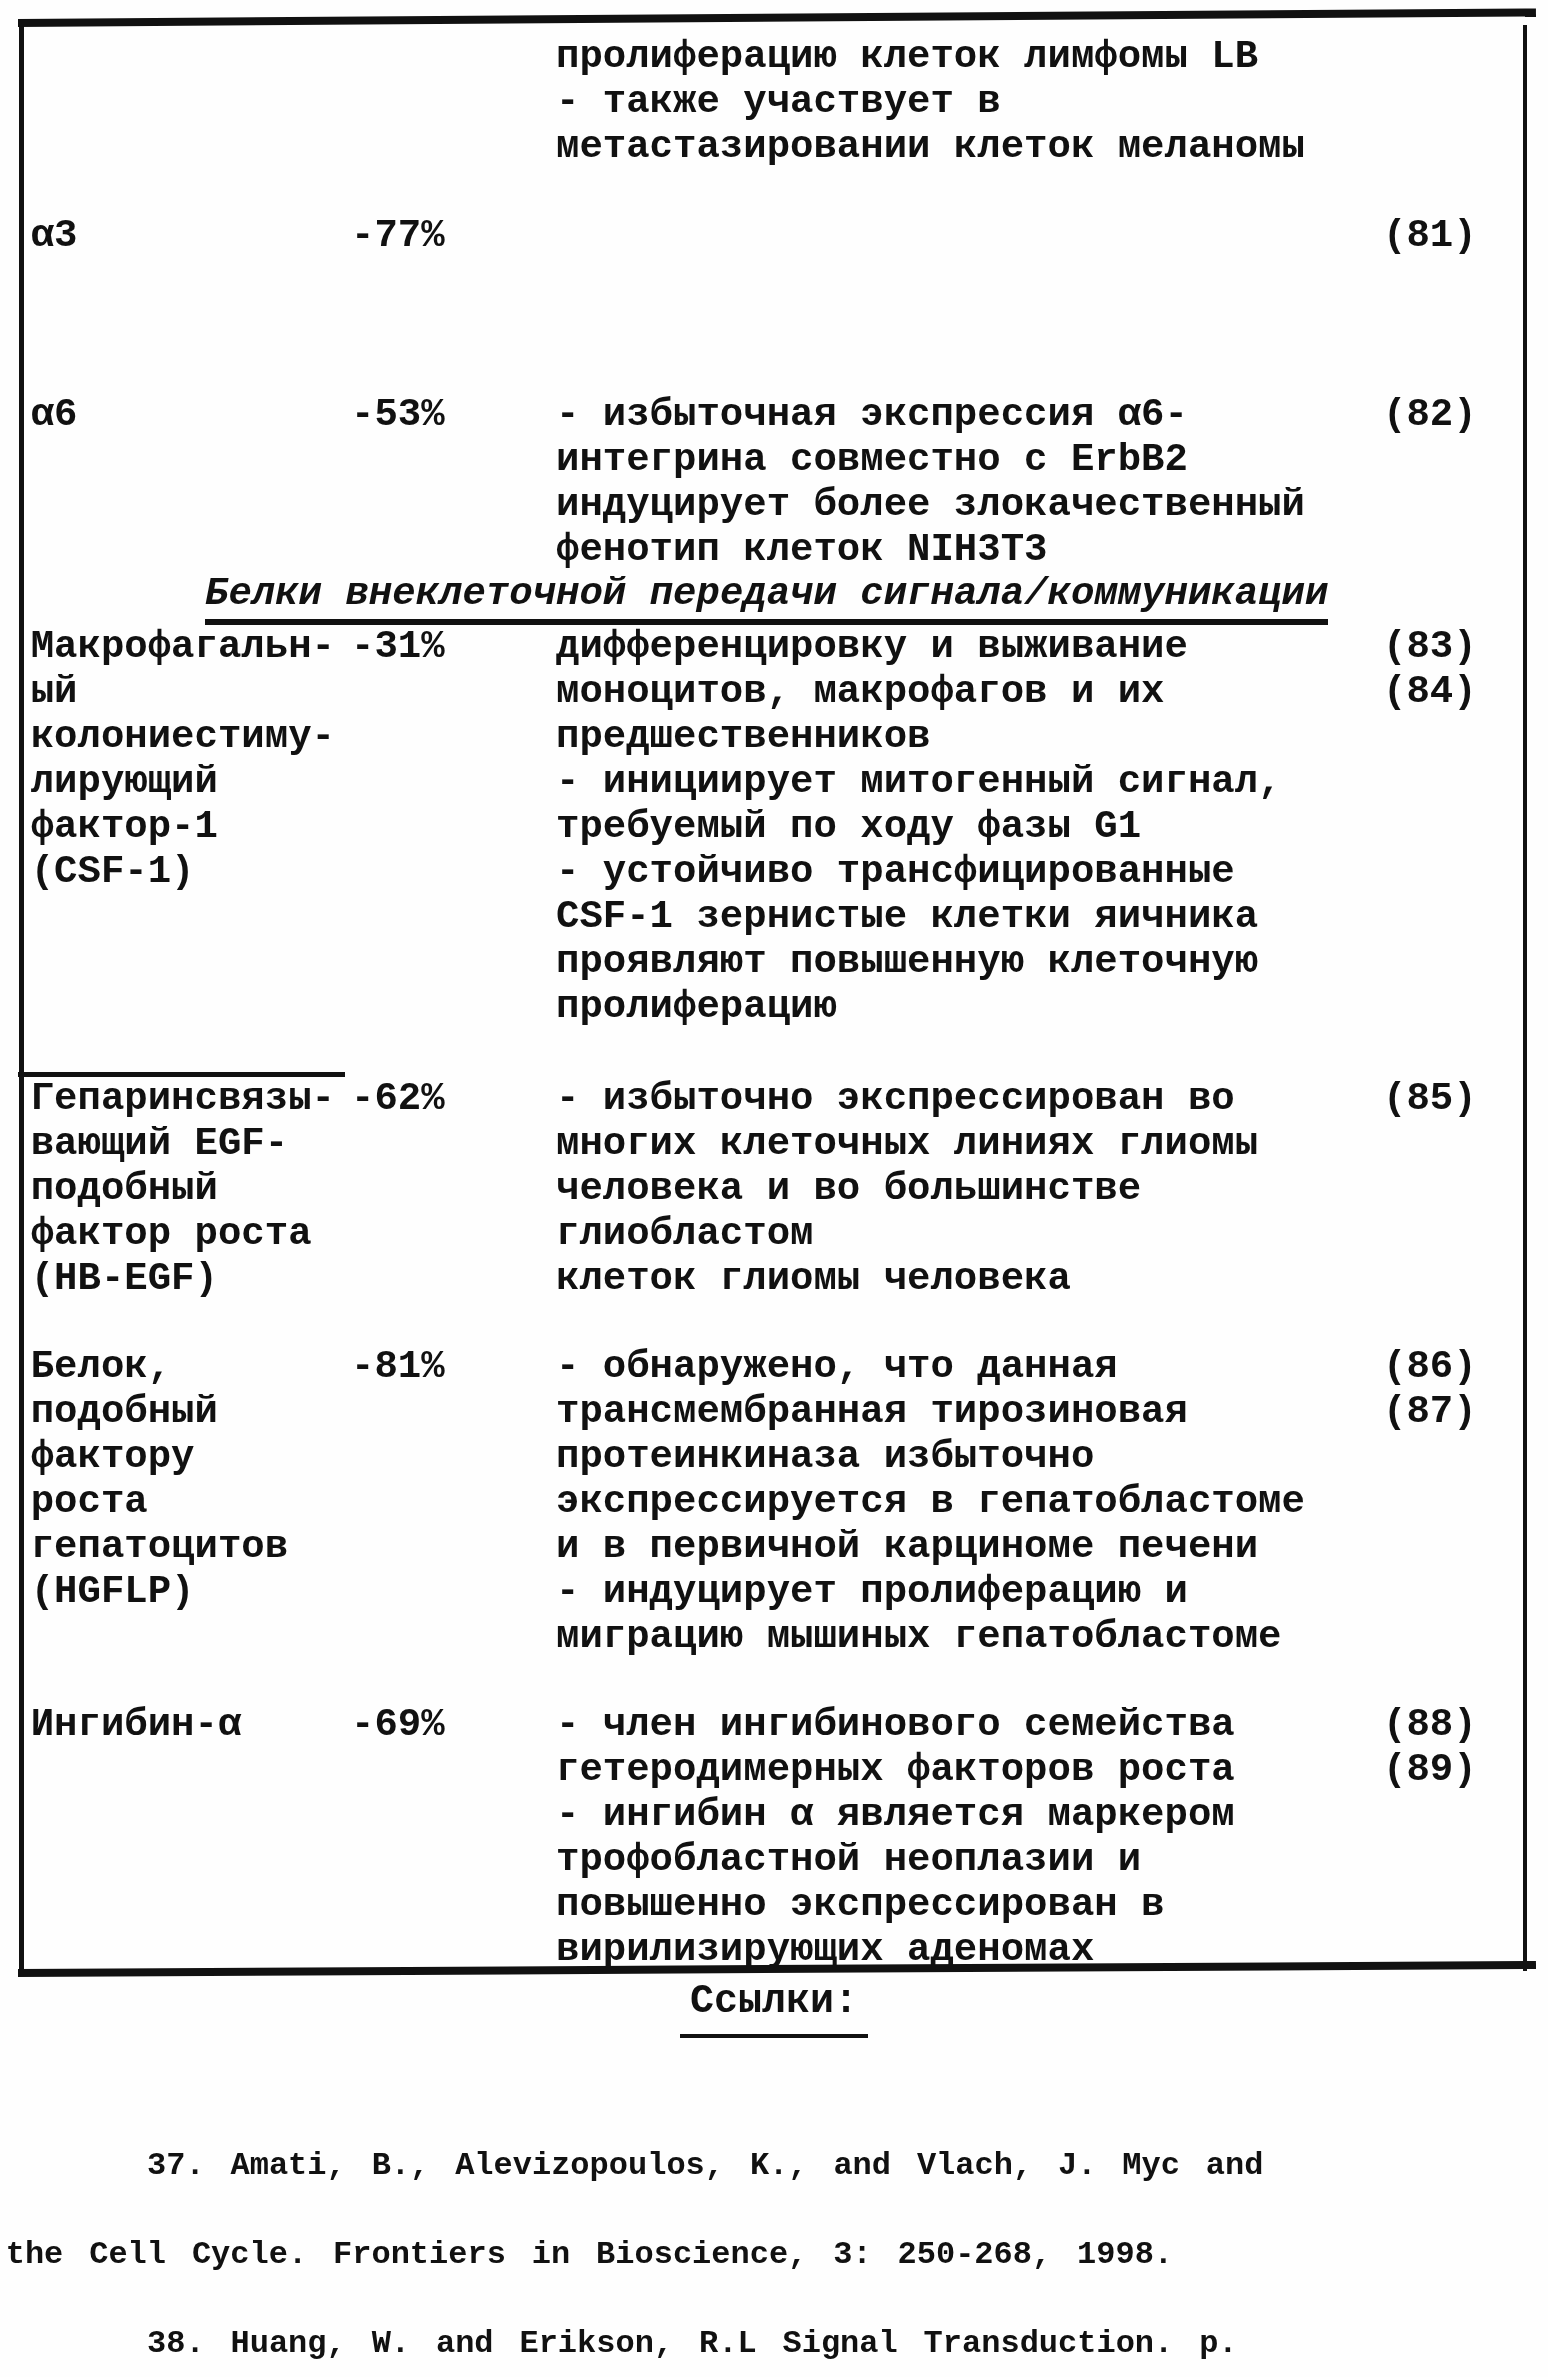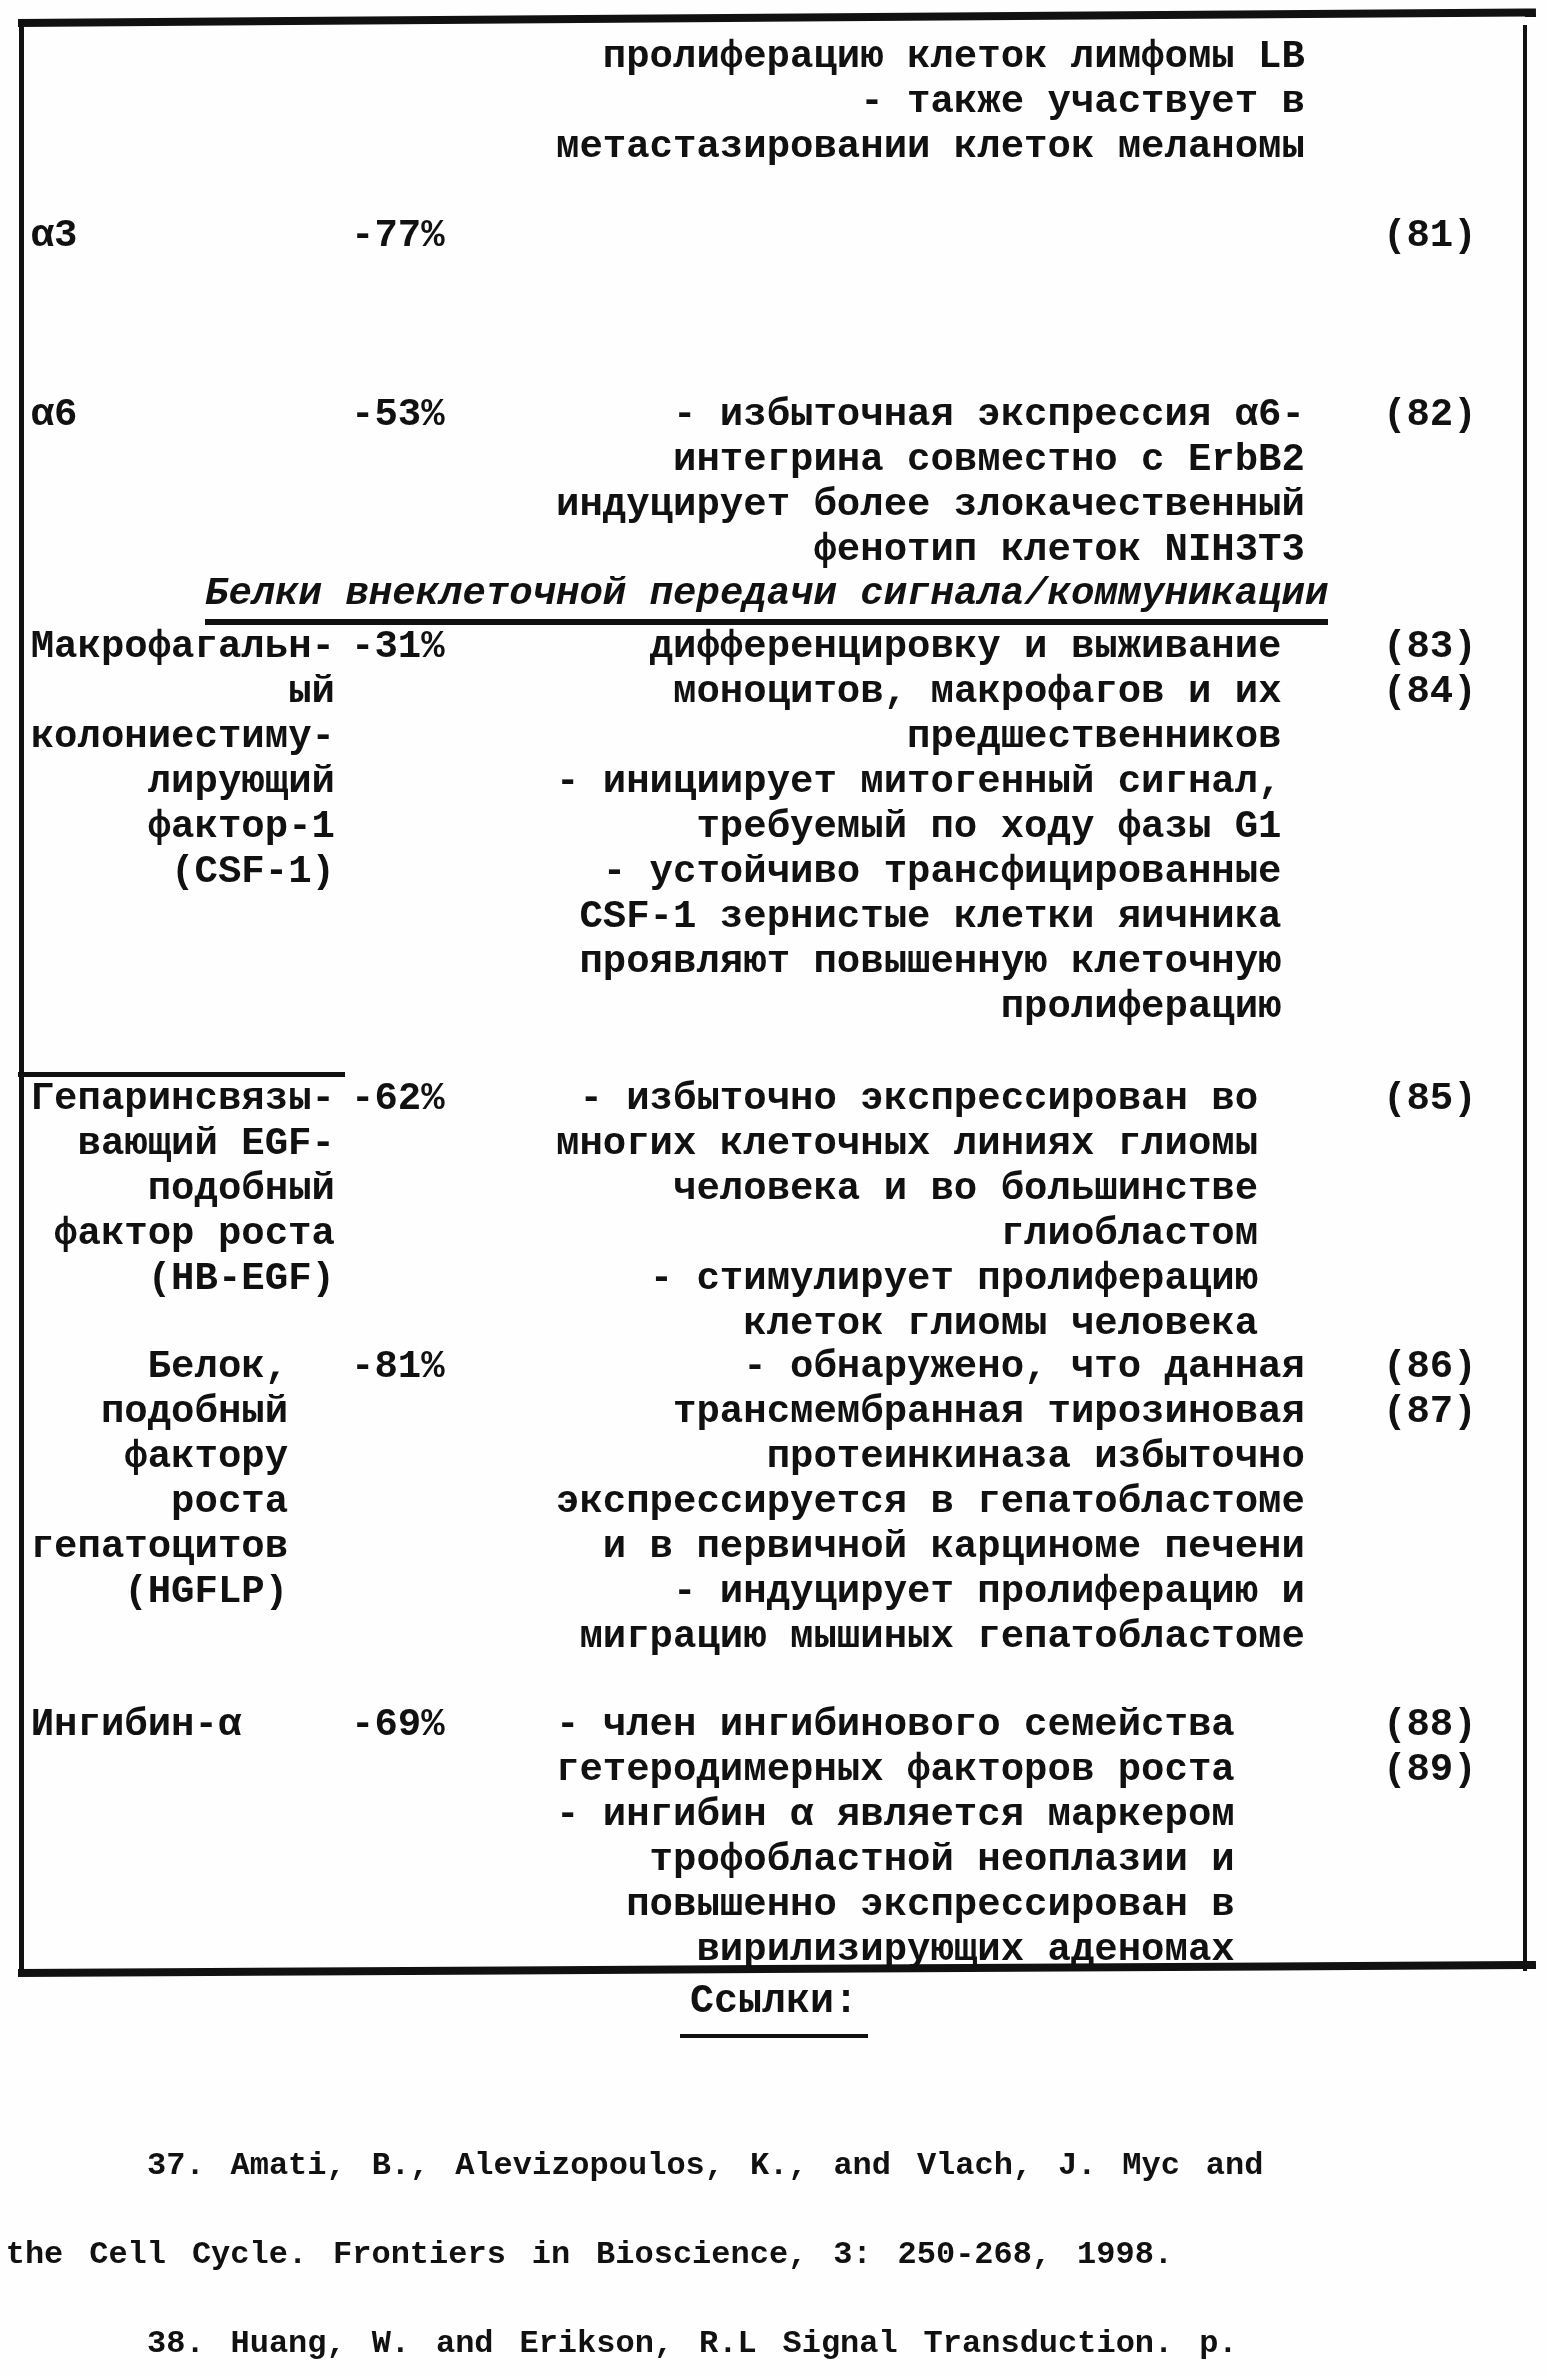--- a/index.html
+++ b/index.html
@@ -17,21 +17,20 @@
   }
   
   .ptable {
     position:absolute;
     left:19px; top:25px;
     width:1508px;
     border-left:5.7px solid var(--ink,#111);
     border-right:4.8px solid var(--ink,#111);
     padding-top:9.5px;
     box-sizing:border-box;
-    text-align:right;
   }
   .rule-top {
     position:absolute; left:-5.7px; top:-5.7px;
     width:1518px; height:7.6px;
     background:var(--ink,#111);
     transform:rotate(-0.4deg);
     transform-origin:left center;
   }
   .rule-bottom {
     position:absolute; left:-5.7px; bottom:-5.7px;
@@ -177,21 +176,20 @@
         <div class="tline">(HB-EGF)</div>
       </div>
       <div class="col-pct">
         <div class="tline">-62%</div>
       </div>
       <div class="col-desc">
         <div class="tline">- избыточно экспрессирован во</div>
         <div class="tline">многих клеточных линиях глиомы</div>
         <div class="tline">человека и во большинстве</div>
         <div class="tline">глиобластом</div>
-        <div class="tline">- стимулирует пролиферацию</div>
         <div class="tline">клеток глиомы человека</div>
       </div>
       <div class="col-ref">
         <div class="tline">(85)</div>
       </div>
     </div>
 
     <div class="trow rows-8">
       <div class="col-name">
         <div class="tline">Белок,</div>

